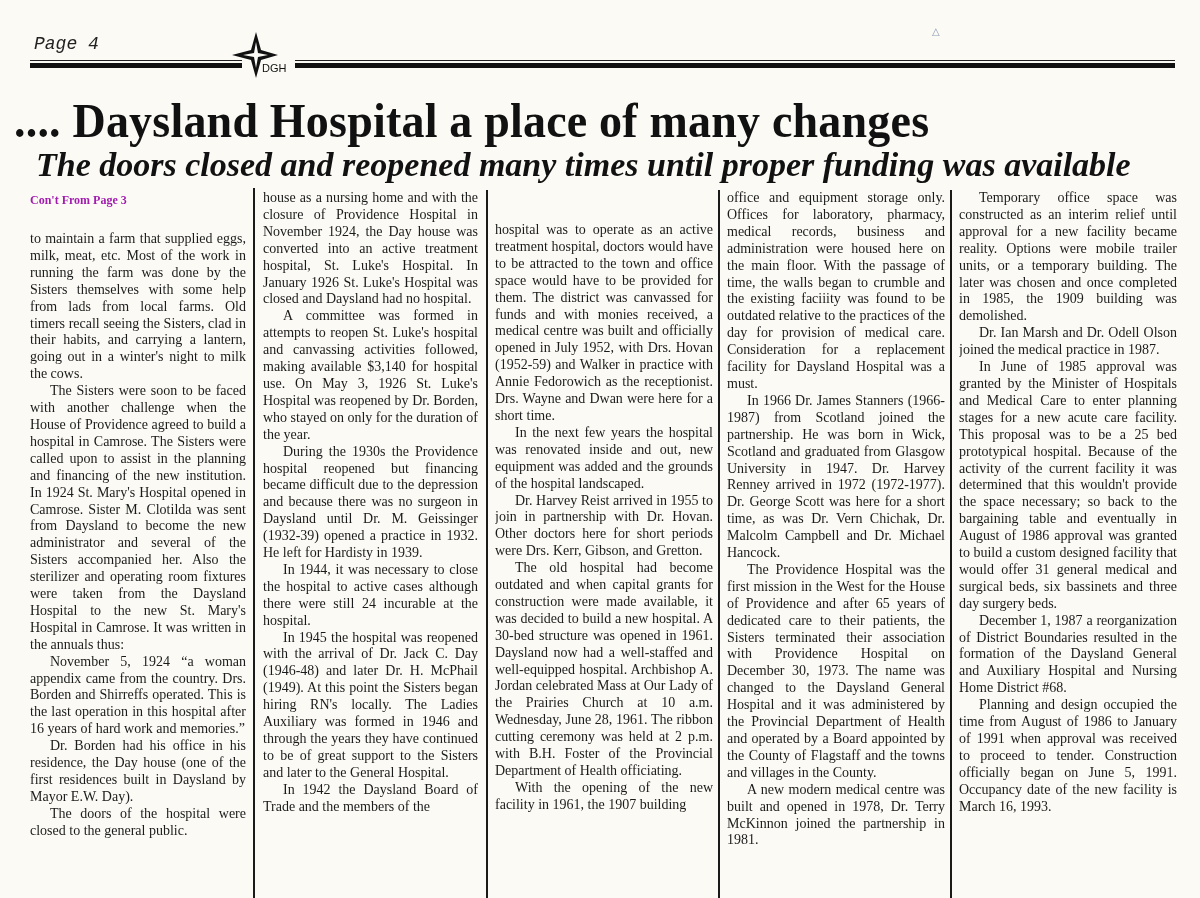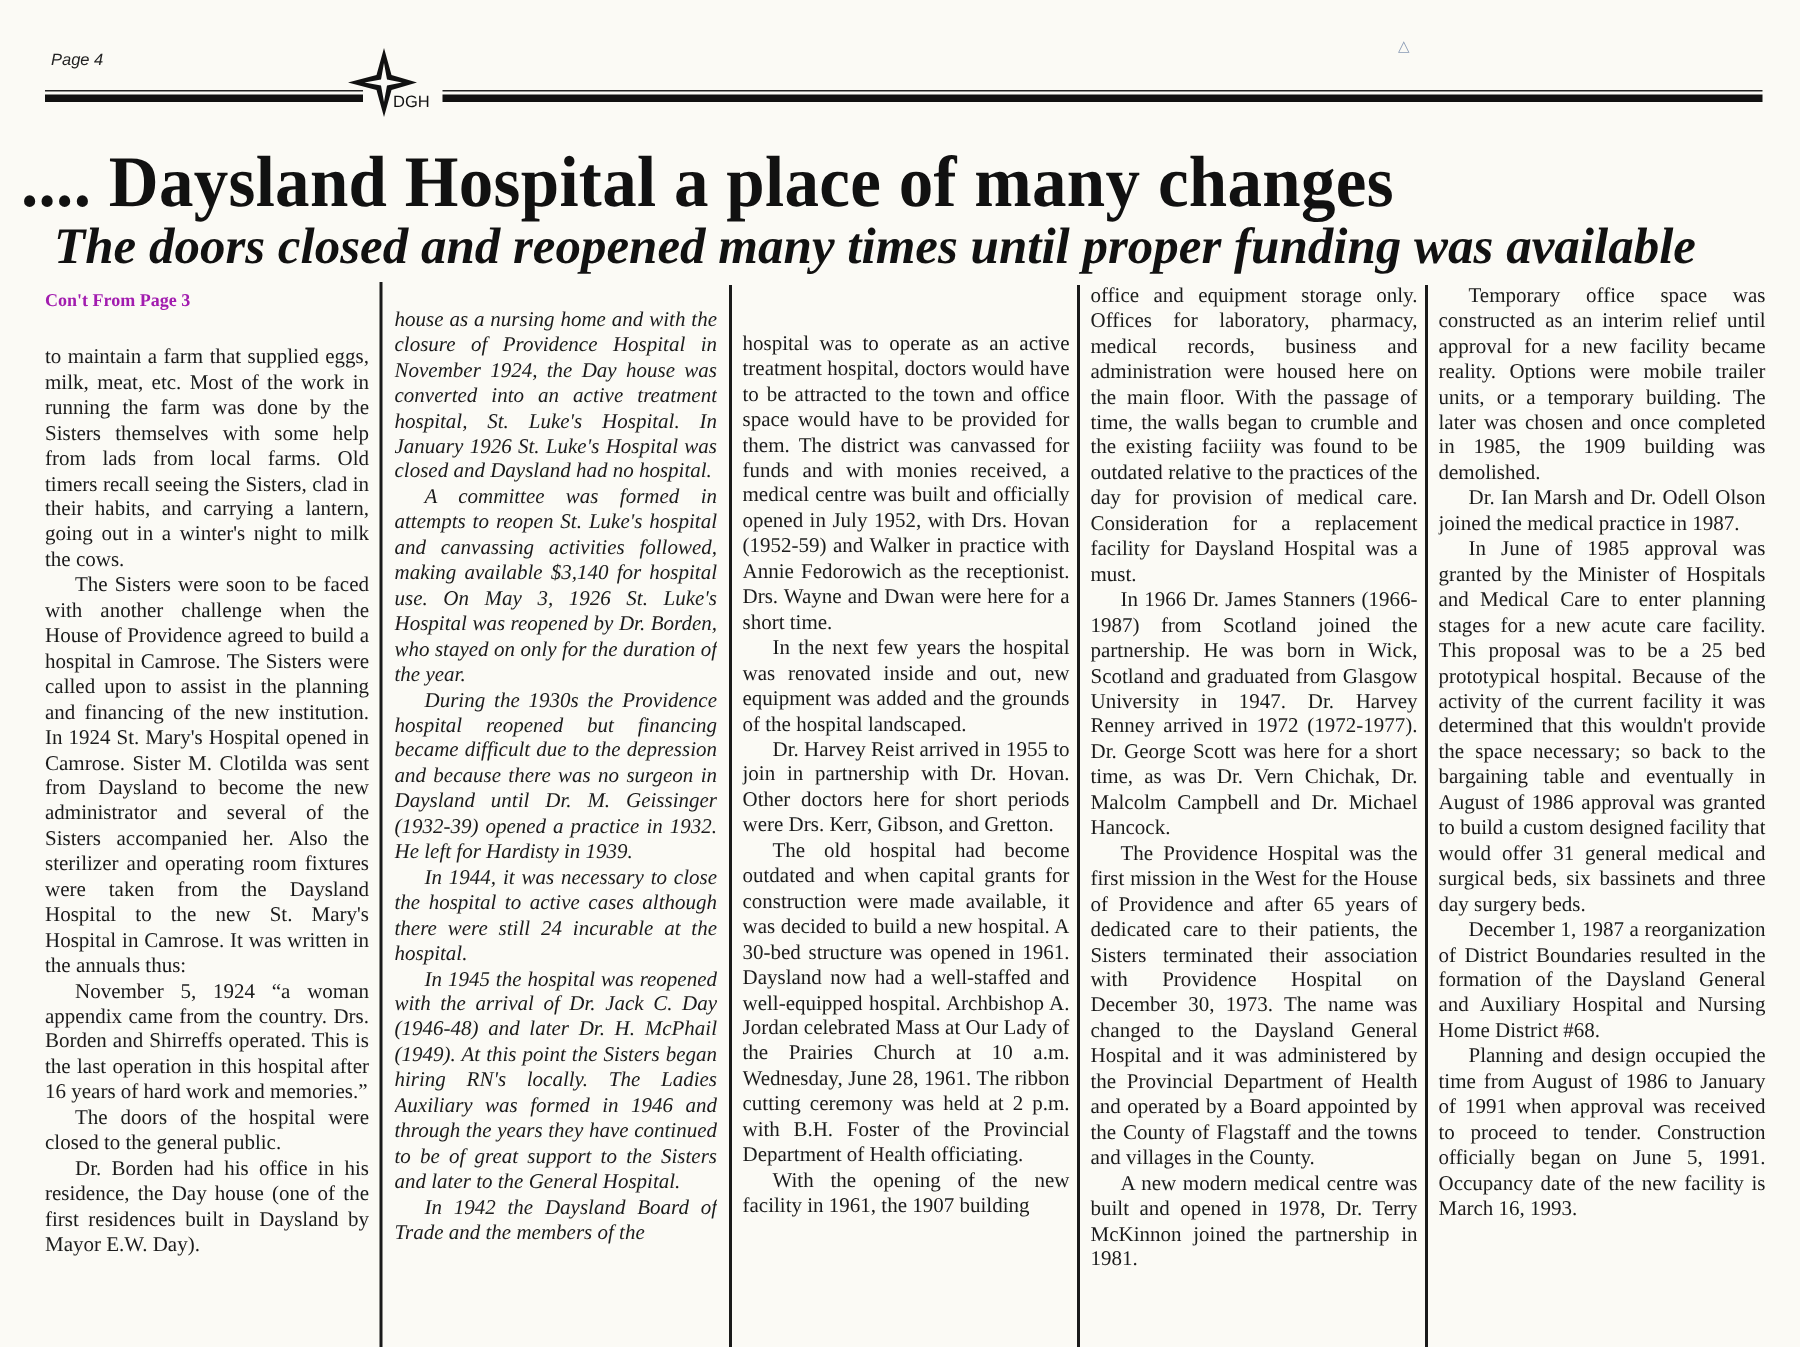--- a/index.html
+++ b/index.html
@@ -5,22 +5,22 @@
   html, body { margin:0; padding:0; }
   body {
     width:1200px; height:898px; overflow:hidden;
     background:#fbfaf5;
     font-family:"Liberation Serif", "DejaVu Serif", serif;
     color:#1b1b1b;
     position:relative;
   }
   .page-label {
     position:absolute; left:34px; top:34px;
-    font-family:Liberation Sans, sans-serif; font-style:italic;
-    font-size:11px; color:#222;text-align:right;
+    font-family:Liberation Mono, monospace; font-style:italic;
+    font-size:18px; color:#222;text-align:right;
   }
   .rule-left {
     position:absolute; left:30px; top:60px; width:212px; height:9px;
     border-top:1px solid #222; 
   }
   .rule-left::after, .rule-right::after {
     content:""; position:absolute; left:0; right:0; top:2px; height:5px; background:#111;
   }
   .rule-right {
     position:absolute; left:295px; top:60px; width:880px; height:9px;
@@ -50,21 +50,21 @@
     font-weight:bold; font-size:12px; color:#a21caf;
   }
   .col {
     position:absolute; top:199px; bottom:0;
     font-size:14px; line-height:16.9px; text-align:justify;
     overflow:hidden;
   }
   .col p { margin:0; text-indent:20px; }
   .col p.noindent { text-indent:0; }
   .c1 { left:30px; width:216px; top:231px; }
-  .c2 { left:263px; width:215px; top:206px;font-style:italic; }
+  .c2 { left:263px; width:215px; top:190px; }
   .c3 { left:495px; width:218px; top:190px;margin-top:32px; }
   .c4 { left:727px; width:218px; top:190px; }
   .c5 { left:959px; width:218px; top:190px; }
   .divider { position:absolute; width:2px; background:#1a1a1a; bottom:0; }
   .d1 { left:253px; top:188px; }
   .d2 { left:486px; top:190px; }
   .d3 { left:718px; top:190px; }
   .d4 { left:950px; top:190px; }
 </style>
 </head>
@@ -89,22 +89,22 @@
 
 <div class="divider d1"></div>
 <div class="divider d2"></div>
 <div class="divider d3"></div>
 <div class="divider d4"></div>
 
 <div class="col c1">
   <p class="noindent">to maintain a farm that supplied eggs, milk, meat, etc.  Most of the work in running the farm was done by the Sisters themselves with some help from lads from local farms.  Old timers recall seeing the Sisters, clad in their habits, and carrying a lantern, going out in a winter's night to milk the cows.</p>
   <p>The Sisters were soon to be faced with another challenge when the House of Providence agreed to build a hospital in Camrose.  The Sisters were called upon to assist in the planning and financing of the new institution.  In 1924 St. Mary's Hospital opened in Camrose.  Sister M. Clotilda was sent from Daysland to become the new administrator and several of the Sisters accompanied her.  Also the sterilizer and operating room fixtures were taken from the Daysland Hospital to the new St. Mary's Hospital in Camrose.  It was written in the annuals thus:</p>
   <p>November 5, 1924 “a woman appendix came from the country. Drs. Borden and Shirreffs operated. This is the last operation in this hospital after 16 years of hard work and memories.”</p>
+  <p>Dr. Borden had his office in his residence, the Day house (one of the first residences built in Daysland by Mayor E.W. Day).</p>
   <p>The doors of the hospital were closed to the general public.</p>
-  <p>Dr. Borden had his office in his residence, the Day house (one of the first residences built in Daysland by Mayor E.W. Day).</p>
 </div>
 
 <div class="col c2">
   <p class="noindent">house as a nursing home and with the closure of Providence Hospital in November 1924, the Day house was converted into an active treatment hospital, St. Luke's Hospital.  In January 1926 St. Luke's Hospital was closed and Daysland had no hospital.</p>
   <p>A committee was formed in attempts to reopen St. Luke's hospital and canvassing activities followed, making available $3,140 for hospital use.  On May 3, 1926 St. Luke's Hospital was reopened by Dr. Borden, who stayed on only for the duration of the year.</p>
   <p>During the 1930s the Providence hospital reopened but financing became difficult due to the depression and because there was no surgeon in Daysland until Dr. M. Geissinger (1932-39) opened a practice in 1932.  He left for Hardisty in 1939.</p>
   <p>In 1944, it was necessary to close the hospital to active cases although there were still 24 incurable at the hospital.</p>
   <p>In 1945 the hospital was reopened with the arrival of Dr. Jack C. Day (1946-48) and later Dr. H. McPhail (1949).  At this point the Sisters began hiring RN's locally.  The Ladies Auxiliary was formed in 1946 and through the years they have continued to be of great support to the Sisters and later to the General Hospital.</p>
   <p>In 1942 the Daysland Board of Trade and the members of the</p>
 </div>

